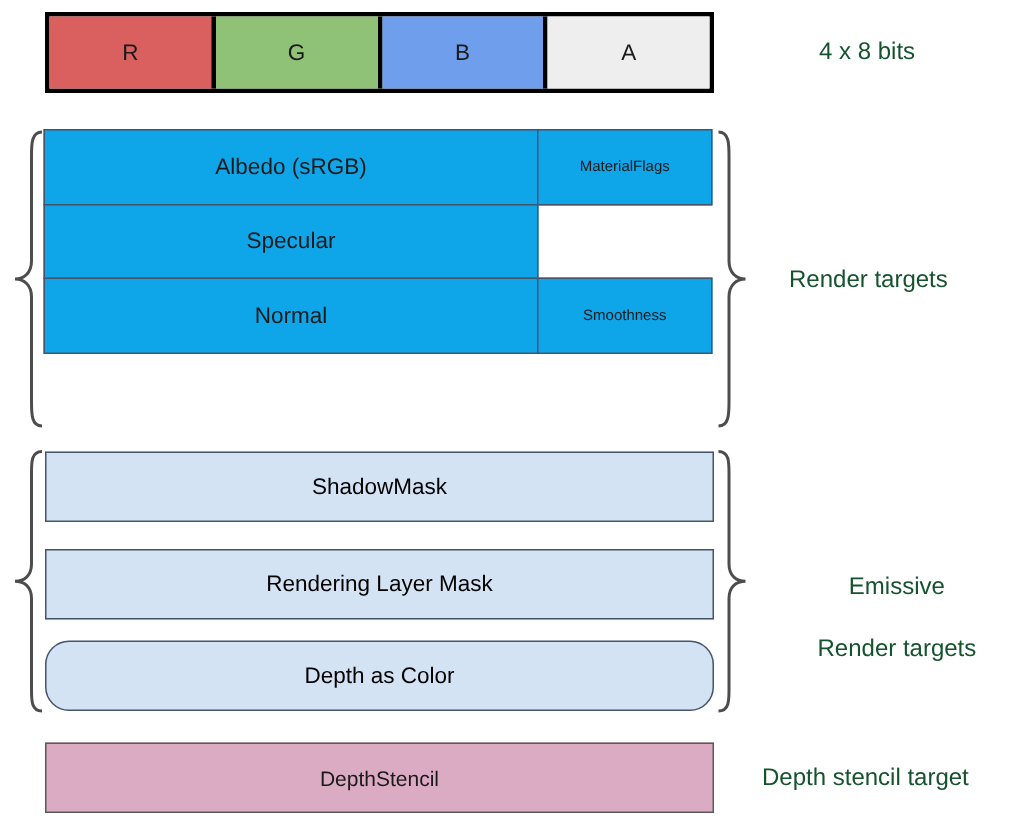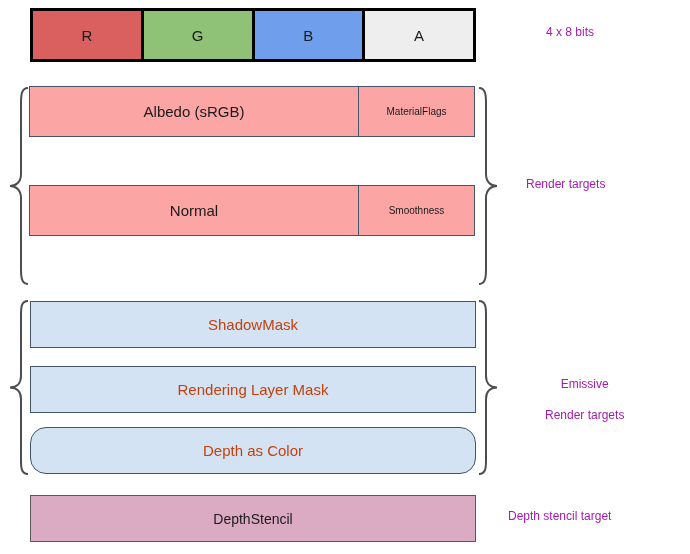--- a/index.html
+++ b/index.html
@@ -53,21 +53,21 @@
     height: 198px;
   }
   .gbuf-row {
     position: relative;
     height: 49.5px;
     display: flex;
     box-sizing: border-box;
   }
   .cell {
     box-sizing: border-box;
-    background: #fca5a5;
+    background: #0ea5e9;
     border: 1px solid #44546a;
     display: flex;
     align-items: center;
     justify-content: center;
     font-size: 15px;
     color: #1a1a1a;
     margin-top: -1px;
     margin-left: -1px;
   }
   .cell.rgb  { width: 330px; }
@@ -78,21 +78,21 @@
   .opt-box {
     left: 30px;
     width: 446px;
     height: 47px;
     background: #d4e3f4;
     border: 1px solid #44546a;
     display: flex;
     align-items: center;
     justify-content: center;
     font-size: 15px;
-    color: #c2410c;
+    color: #000000;
   }
   .opt-1 { top: 301px; }
   .opt-2 { top: 366px; }
   .opt-3 { top: 427px; border-radius: 16px; }
 
   
   .depth-box {
     left: 30px;
     top: 495px;
     width: 446px;
@@ -108,22 +108,22 @@
 
   
   .brace { pointer-events: none; }
   .brace-l-rt  { left: 8px;   top: 86px;  width: 22px; height: 200px; }
   .brace-r-rt  { left: 477px; top: 86px;  width: 22px; height: 200px; }
   .brace-l-opt { left: 8px;   top: 299px; width: 22px; height: 177px; }
   .brace-r-opt { left: 477px; top: 299px; width: 22px; height: 177px; }
 
   
   .side-label {
-    font-size: 12px;
-    color: #a21caf;
+    font-size: 16px;
+    color: #14532d;
     line-height: 1.28;
     white-space: pre-line;
   }
   .lbl-bits {
     left: 546px; top: 25px;
   }
   .lbl-rt {
     left: 526px; top: 177px;
   }
   .lbl-opt {
@@ -161,20 +161,23 @@
     <div class="gbuf-row">
       <div class="cell rgb">
         <span>Albedo (sRGB)</span>
       </div>
       <div class="cell alpha">
         <span>MaterialFlags</span>
       </div>
     </div>
 
     <div class="gbuf-row">
+      <div class="cell rgb">
+        <span>Specular</span>
+      </div>
     </div>
 
     <div class="gbuf-row">
       <div class="cell rgb">
         <span>Normal</span>
       </div>
       <div class="cell alpha">
         <span>Smoothness</span>
       </div>
     </div>

